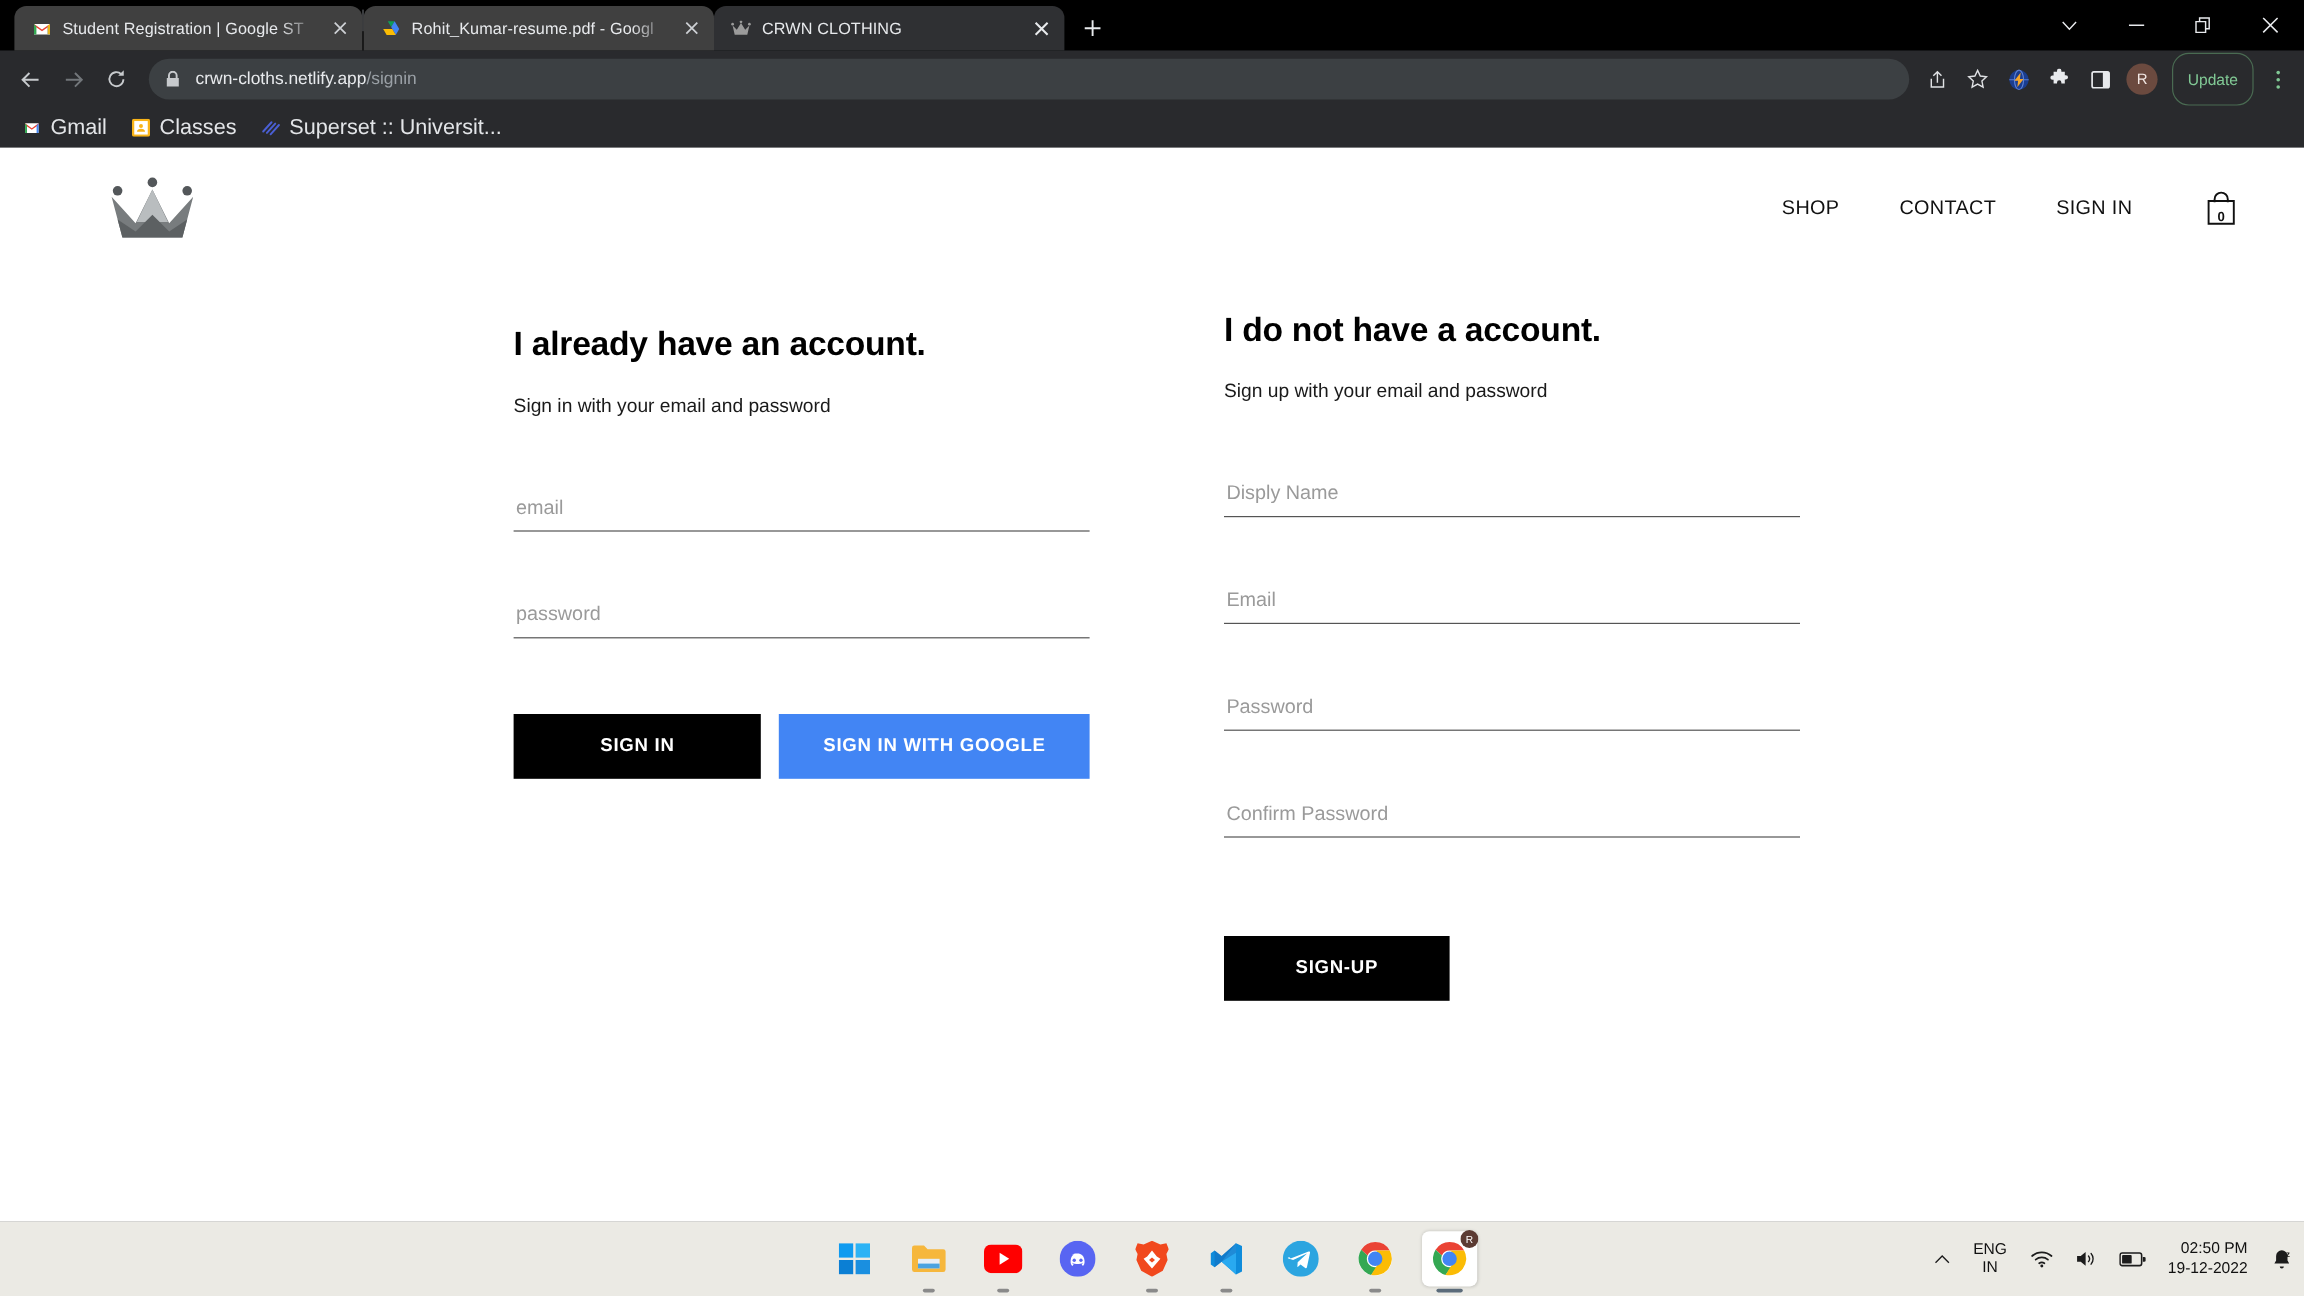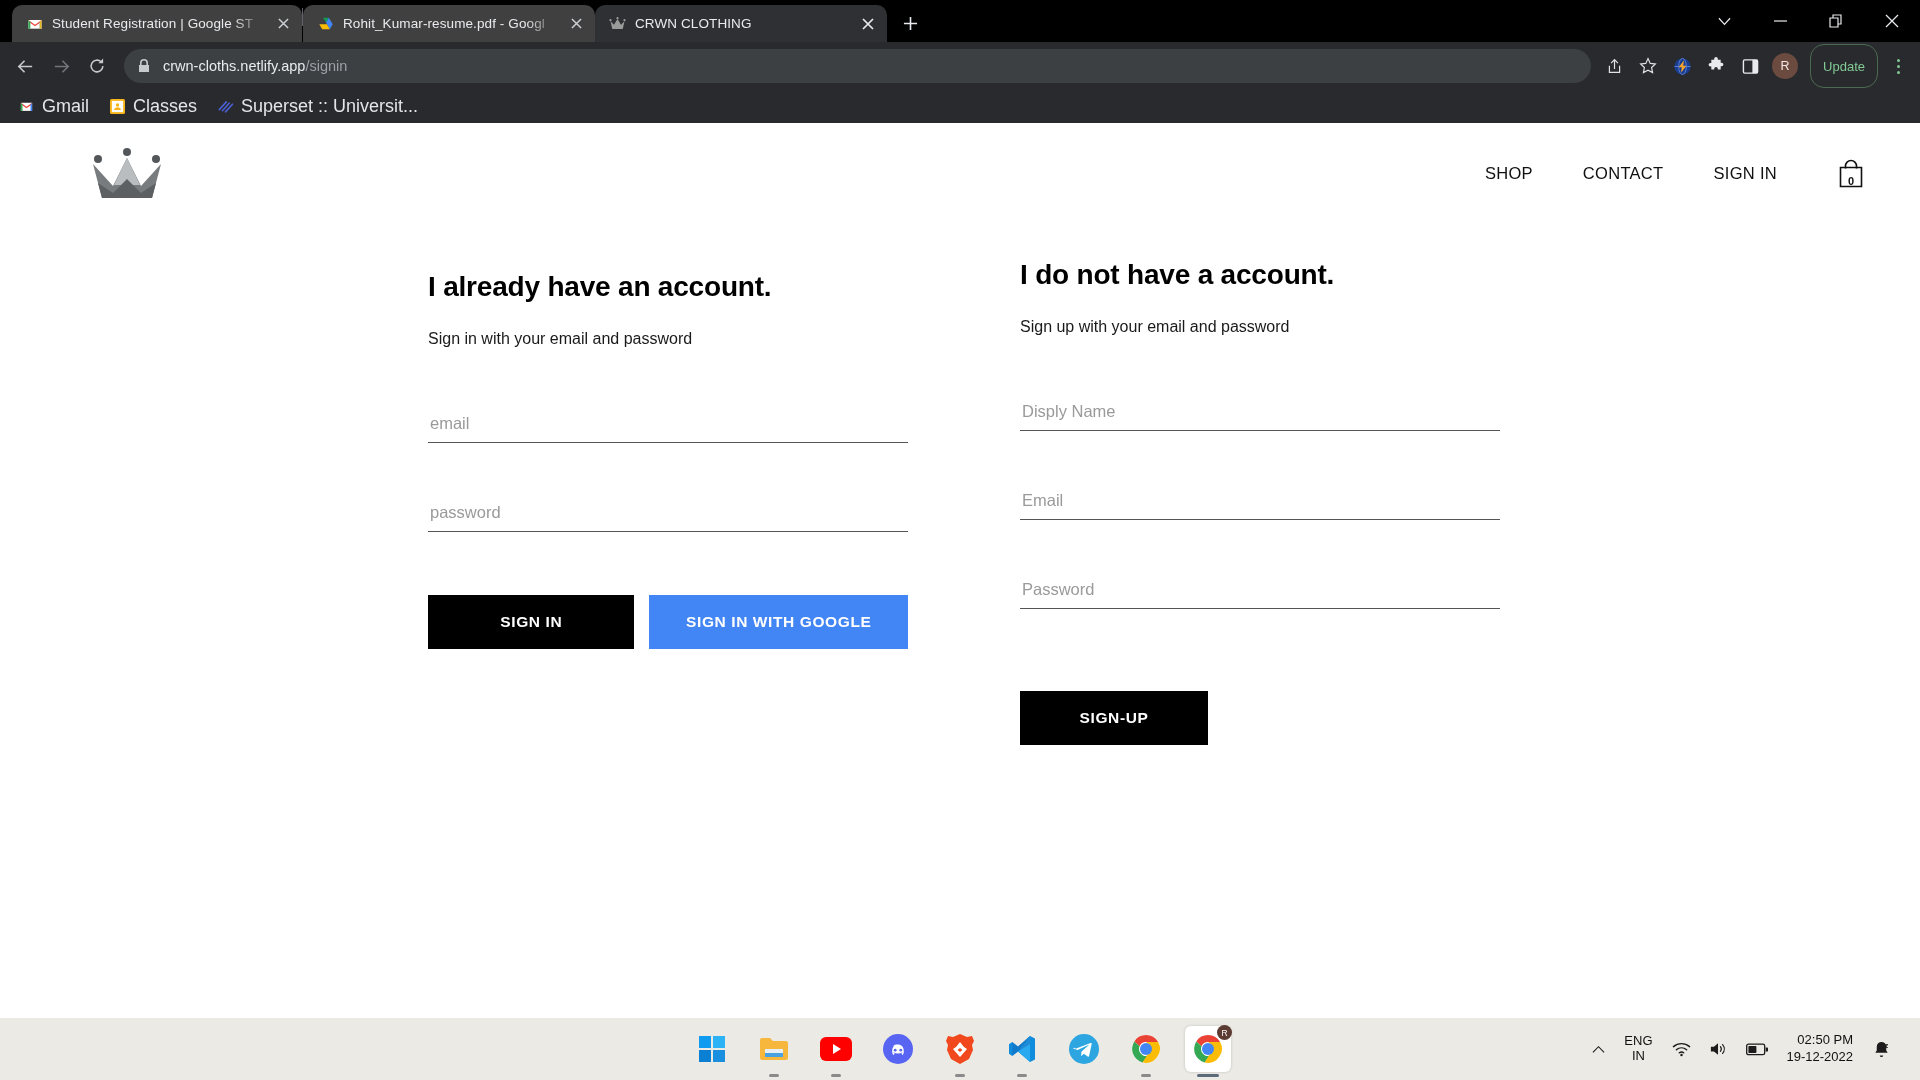--- a/index.html
+++ b/index.html
@@ -120,21 +120,21 @@
     height:62px; background:#ebeae4; display:flex; align-items:center;
     justify-content:center; position:relative;
   }
   .tb-apps { display:flex; align-items:flex-end; gap:16px; }
   .tb-app { width:46px; height:46px; position:relative; display:flex;
             align-items:center; justify-content:center; border-radius:6px; }
   .tb-app.focused { background:#ffffff; box-shadow:0 0 3px rgba(0,0,0,.18); }
   .tb-dot { position:absolute; bottom:-5px; left:50%; transform:translateX(-50%);
             width:10px; height:3px; border-radius:2px; background:#8a8a8a; }
   .tb-dot.wide { width:22px; background:#5b6b7a; }
-  .tray { position:absolute; right:20px; top:0; height:62px; display:flex; align-items:center; gap:0; }
+  .tray { position:absolute; right:0; top:0; height:62px; display:flex; align-items:center; gap:0; }
   .tray-item { display:flex; align-items:center; justify-content:center; padding:0 9px; height:48px; color:#1c1c1c; }
   .lang { display:flex; flex-direction:column; align-items:center; line-height:1.15;
           font-size:13px; color:#111; padding:0 10px; }
   .clock { display:flex; flex-direction:column; align-items:flex-end; line-height:1.3;
            font-size:13px; color:#111; padding:0 10px; }
 </style>
 </head>
 <body>
 
 <div id="browser">
@@ -384,20 +384,23 @@
 
         <div class="fgroup first">
           <input class="finput" type="text" placeholder="Disply Name" style="">
         </div>
         <div class="fgroup">
           <input class="finput" type="text" placeholder="Email" style="">
         </div>
         <div class="fgroup">
           <input class="finput" type="text" placeholder="Password" style="">
         </div>
+        <div class="fgroup">
+          <input class="finput" type="text" placeholder="Confirm Password" style="">
+        </div>
 
         <button class="btn signup">SIGN-UP</button>
       </div>
 
     </div>
   </div>
 </div>
 
 <div id="taskbar">
   <div class="tb-apps">

